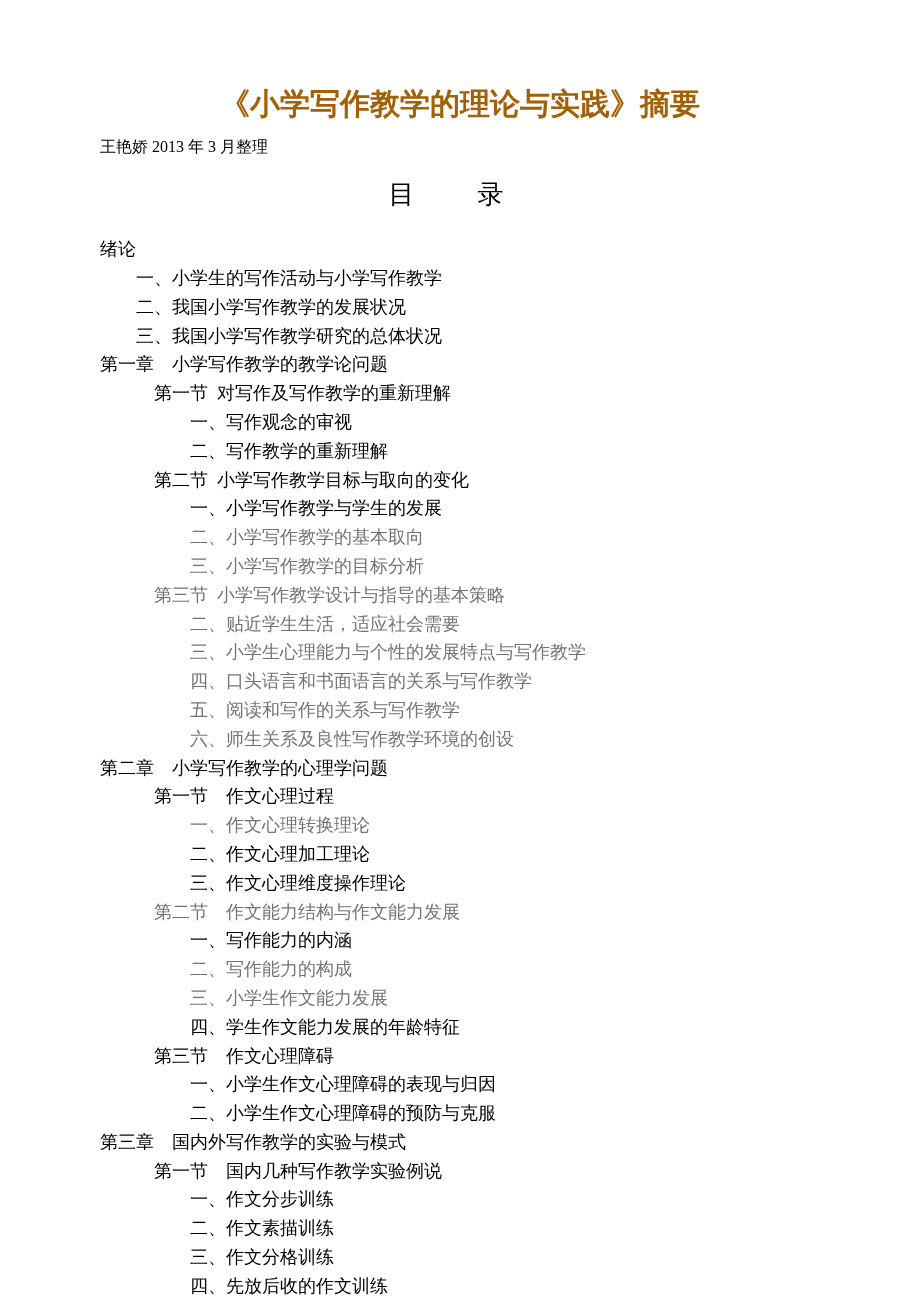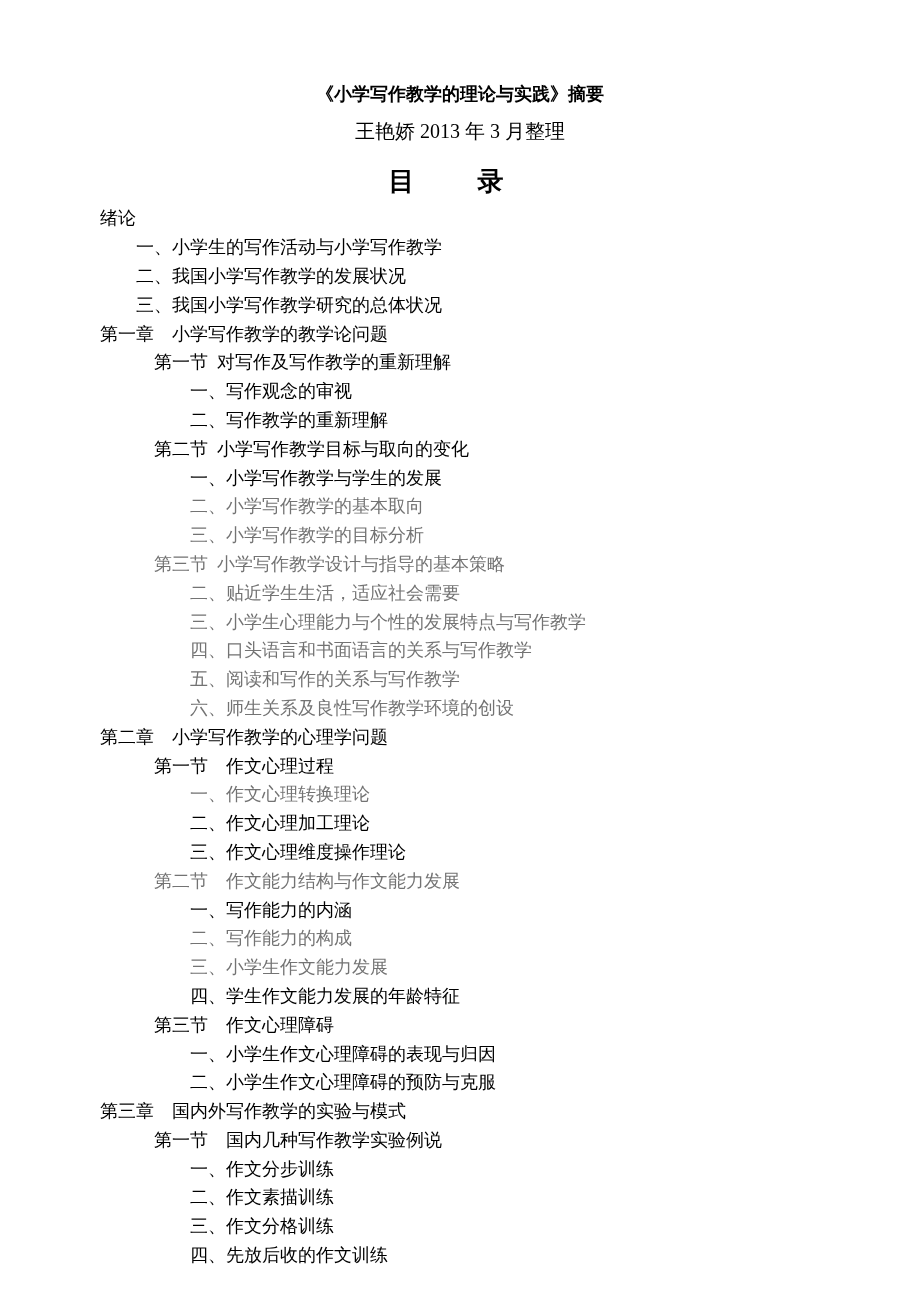--- a/index.html
+++ b/index.html
@@ -8,38 +8,38 @@
     margin: 0;
     padding: 80px 100px 40px 100px;
     width: 920px;
     box-sizing: border-box;
     color: #000;
     font-size: 18px;
     line-height: 1.6;
   }
   .title {
     text-align: center;
-    color: #000000;
-    font-size: 18px;
+    color: #a16207;
+    font-size: 30px;
     font-weight: bold;
     font-family: "SimHei", "黑体", sans-serif;
     margin-bottom: 6px;
   }
   .subtitle {
-    text-align: center;
-    font-size: 20px;
+    text-align: left;
+    font-size: 16px;
     margin-bottom: 14px;
   }
   .toc-heading {
     text-align: center;
     font-size: 26px;
-    font-weight: bold;
+    font-weight: normal;
     font-family: "SimHei", "黑体", sans-serif;
     letter-spacing: 28px;
-    margin-bottom: 2px;
+    margin-bottom: 20px;
   }
   .toc-line { white-space: pre; }
   .lvl0 { padding-left: 0; }
   .lvl1 { padding-left: 36px; }
   .lvl2 { padding-left: 54px; }
   .lvl3 { padding-left: 90px; }
   .red  { color: #737373; }
 </style>
 </head>
 <body>

